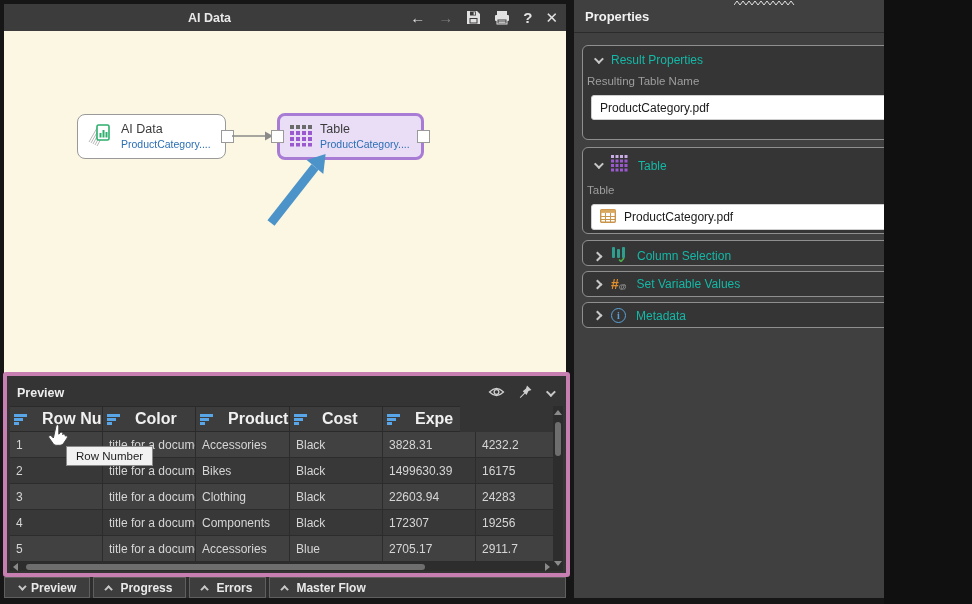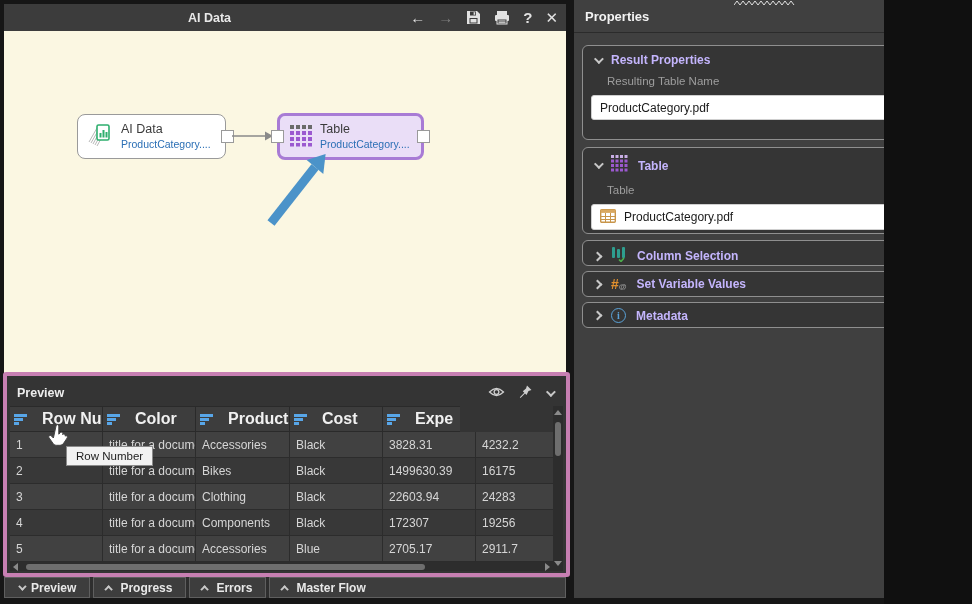--- a/index.html
+++ b/index.html
@@ -102,22 +102,22 @@
   .props-header { position:relative; height:33px; border-bottom:1px solid #2b2b2b; display:flex; align-items:center; }
   .props-title { color:#f2f2f2; font-size:13px; font-weight:bold; margin-left:11px; }
   .props-hicons { position:absolute; right:12px; display:flex; align-items:center; gap:16px; }
   .zigzag { position:absolute; left:160px; top:0; }
   .sec {
     position:absolute; left:8px; width:380px; background:#353535;
     border:1px solid #8f8f8f; border-radius:6px;
   }
   .sec-head { display:flex; align-items:center; gap:10px; padding:7px 0 0 11px; }
   .sec-head.collapsed { padding-top:5px; }
-  .sec-title { color:#c4b5fd; font-size:12px; font-weight:bold; }
-  .sec-label { color:#9e9e9e; font-size:11.5px; margin:8px 0 0 24px; }
+  .sec-title { color:#14b8a6; font-size:12px; font-weight:normal; }
+  .sec-label { color:#9e9e9e; font-size:11.5px; margin:8px 0 0 4px; }
   .sec-input {
     display:block; margin:8px 8px 0 8px; width:364px; height:25px; background:#ffffff;
     border:1px solid #cfcfcf; border-radius:3px; font-family:"Liberation Sans",sans-serif;
     font-size:12px; color:#1a1a1a; padding:0 8px;
   }
   .sec-dropdown {
     position:relative; margin:8px 8px 0 8px; width:364px; height:26px; background:#ffffff;
     border:1px solid #cfcfcf; border-radius:3px; display:flex; align-items:center; gap:8px; padding:0 8px;
     font-size:12px; color:#1a1a1a;
   }

